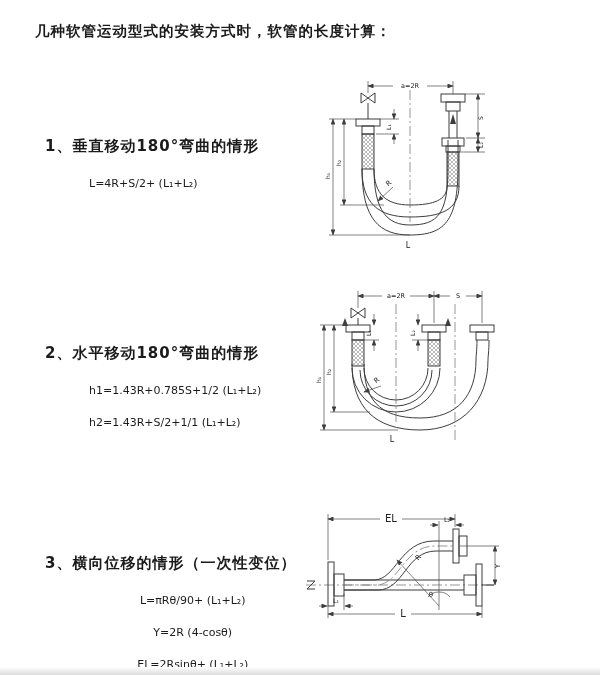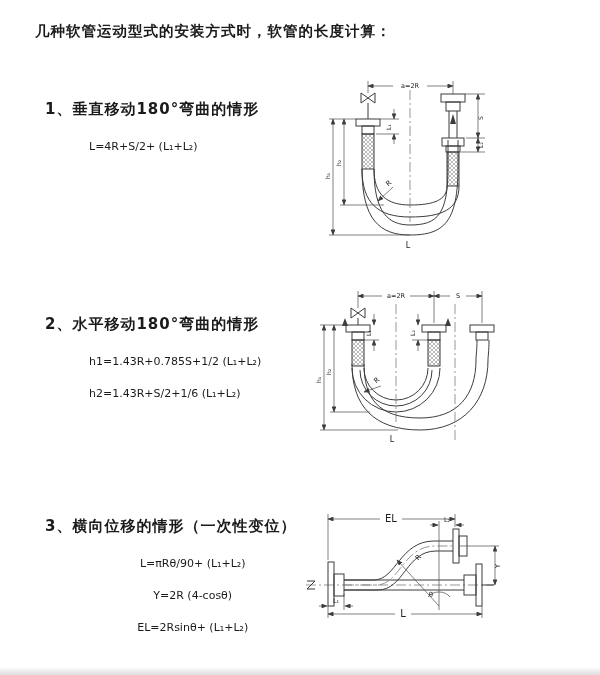--- a/index.html
+++ b/index.html
@@ -6,24 +6,24 @@
   body{
     width:600px;height:675px;position:relative;overflow:hidden;
     background:#ffffff;color:#1b1b1b;
     font-family:"DejaVu Sans","Liberation Sans",sans-serif;
   }
   .doc-title{
     position:absolute;left:35px;top:22px;
     font-size:14.5px;font-weight:700;letter-spacing:1px;
   }
   .sec{position:absolute;left:45px;}
-  .sec-heading{font-size:15px;font-weight:700;letter-spacing:1px;margin-bottom:12px;white-space:nowrap;}
+  .sec-heading{font-size:15px;font-weight:700;letter-spacing:1px;margin-bottom:12px;white-space:nowrap;margin-top:37px;}
   .formula{font-size:11px;font-weight:400;margin-left:44px;height:32px;line-height:32px;white-space:nowrap;}
   .sec1{top:100px;}
-  .sec2{top:315px;}
+  .sec2{top:307px;}
   .sec3{top:517px;text-align:center;}
   svg.diagram{position:absolute;}
   #d1{left:310px;top:72px;}
   #d2{left:308px;top:282px;}
   #d3{left:298px;top:498px;}
   svg .ln{stroke:#3d3d3d;stroke-width:1;fill:none;}
   svg .thin{stroke:#4a4a4a;stroke-width:0.7;fill:none;}
   svg .cl{stroke:#6a6a6a;stroke-width:0.7;fill:none;stroke-dasharray:10 3 2 3;}
   svg .hatchbox{fill:url(#hatch);stroke:#3d3d3d;stroke-width:1;}
   svg text{fill:#222;font-family:"DejaVu Sans","Liberation Sans",sans-serif;}
@@ -37,21 +37,21 @@
 <div class="doc-title">几种软管运动型式的安装方式时，软管的长度计算：</div>
 
 <div class="sec sec1">
   <div class="sec-heading">1、垂直移动180°弯曲的情形</div>
   <div class="formula">L=4R+S/2+ (L₁+L₂)</div>
 </div>
 
 <div class="sec sec2">
   <div class="sec-heading">2、水平移动180°弯曲的情形</div>
   <div class="formula">h1=1.43R+0.785S+1/2 (L₁+L₂)</div>
-  <div class="formula">h2=1.43R+S/2+1/6 (L₁+L₂)</div>
+  <div class="formula">h2=1.43R+S/2+1/1 (L₁+L₂)</div>
 </div>
 
 <div class="sec sec3">
   <div class="sec-heading">3、横向位移的情形（一次性变位）</div>
   <div class="formula">L=πRθ/90+ (L₁+L₂)</div>
   <div class="formula">Y=2R (4-cosθ)</div>
   <div class="formula">EL=2Rsinθ+ (L₁+L₂)</div>
 </div>
 
 <svg id="d1" class="diagram" width="290" height="190" viewBox="0 0 290 190">

